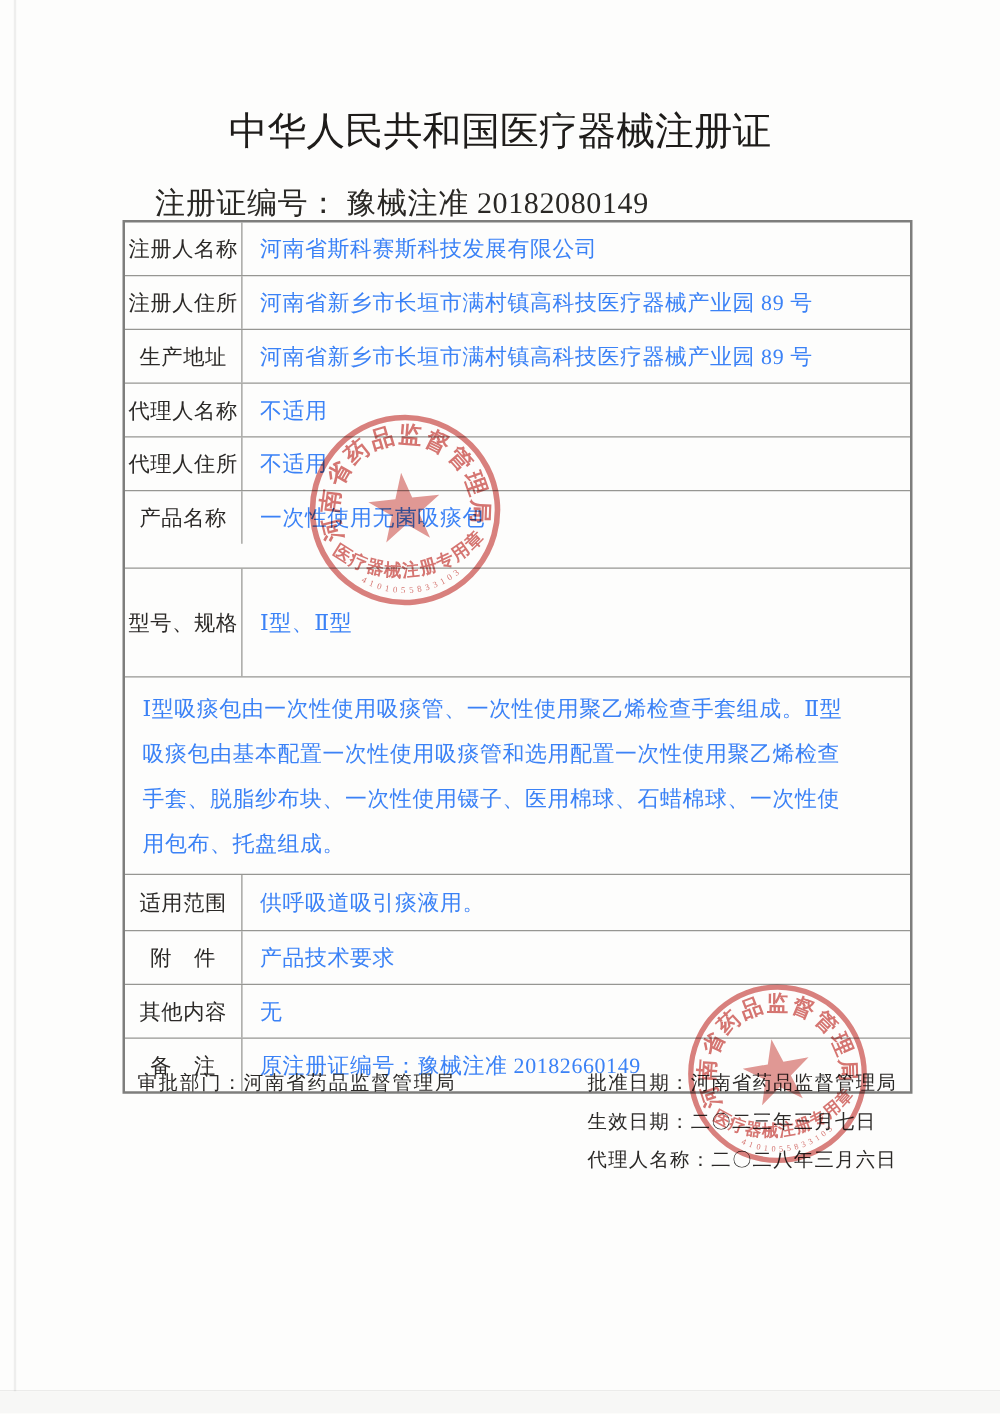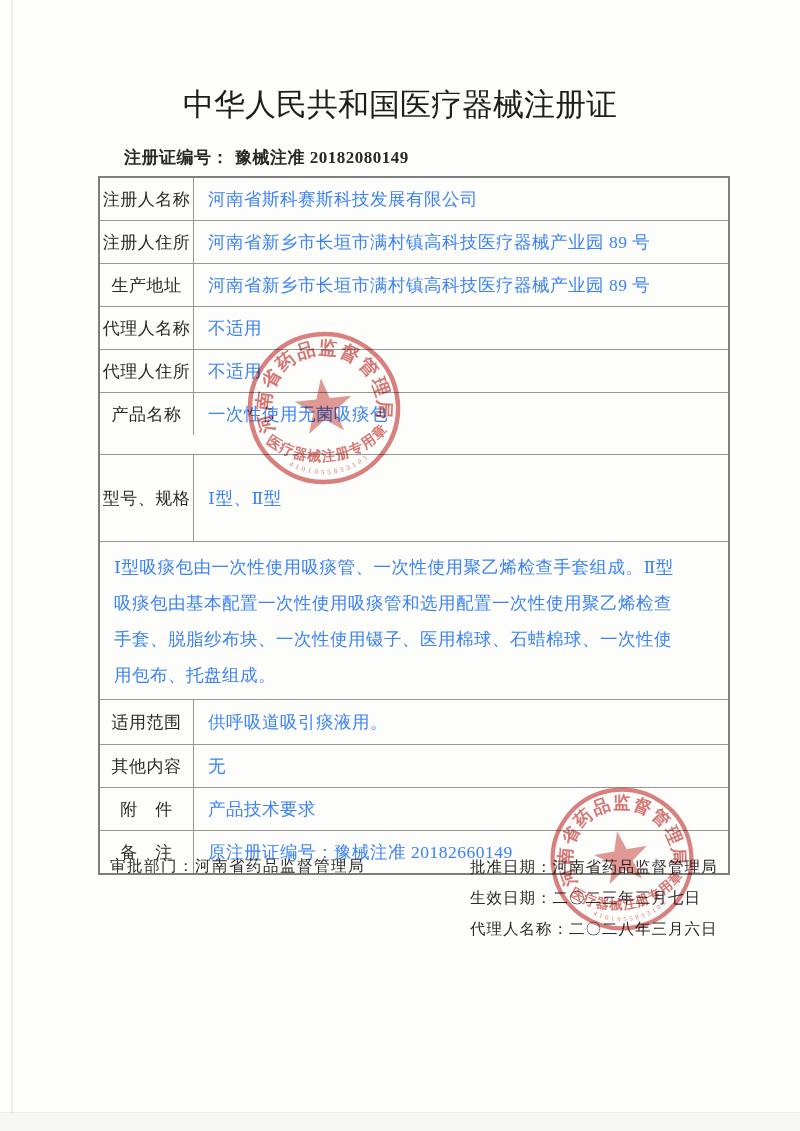--- a/index.html
+++ b/index.html
@@ -11,21 +11,21 @@
   
   .scan-left-line{position:absolute;left:11px;top:0;width:2px;height:1115px;background:rgba(0,0,0,0.06);}
   .scan-bottom-line{position:absolute;left:0;top:1112px;width:100%;height:1px;background:rgba(0,0,0,0.07);}
   .scan-bottom-area{position:absolute;left:0;top:1113px;width:100%;height:18px;background:#f7f7f6;}
 
   .doc-title{
     position:absolute;left:0;top:84px;width:100%;text-align:center;
     font-size:31px;font-weight:normal;color:#1e1c1a;letter-spacing:0px;
   }
   .cert-line{
-    position:absolute;left:124px;top:146px;font-size:17px;color:#2a2825;letter-spacing:0.5px;font-weight:bold;
+    position:absolute;left:124px;top:146px;font-size:24px;color:#2a2825;letter-spacing:0.5px;
   }
   .cert-line .lbl{margin-right:6px;}
 
   .cert-table{
     position:absolute;left:98px;top:176px;width:632px;
     border:2px solid #7e7e7c;box-sizing:border-box;background:transparent;
   }
   .t-row{display:flex;min-height:42px;box-sizing:border-box;}
   .t-row + .t-row{border-top:1px solid #969692;}
   .t-row.rh-41{min-height:41px;}
@@ -107,27 +107,27 @@
       <div class="t-label">型号、规格</div>
       <div class="t-value">Ⅰ型、Ⅱ型</div>
     </div>
     <div class="t-row rh-158">
       <div class="t-value">Ⅰ型吸痰包由一次性使用吸痰管、一次性使用聚乙烯检查手套组成。Ⅱ型吸痰包由基本配置一次性使用吸痰管和选用配置一次性使用聚乙烯检查手套、脱脂纱布块、一次性使用镊子、医用棉球、石蜡棉球、一次性使用包布、托盘组成。</div>
     </div>
     <div class="t-row rh-45">
       <div class="t-label">适用范围</div>
       <div class="t-value">供呼吸道吸引痰液用。</div>
     </div>
+    <div class="t-row">
+      <div class="t-label">附　件</div>
+      <div class="t-value">产品技术要求</div>
+    </div>
     <div class="t-row rh-41">
       <div class="t-label">其他内容</div>
       <div class="t-value">无</div>
-    </div>
-    <div class="t-row">
-      <div class="t-label">附　件</div>
-      <div class="t-value">产品技术要求</div>
     </div>
     <div class="t-row">
       <div class="t-label">备　注</div>
       <div class="t-value">原注册证编号：豫械注准 20182660149</div>
     </div>
   </div>
 
   <div class="footer-left">
     <span>审批部门：</span><span>河南省药品监督管理局</span>
   </div>

